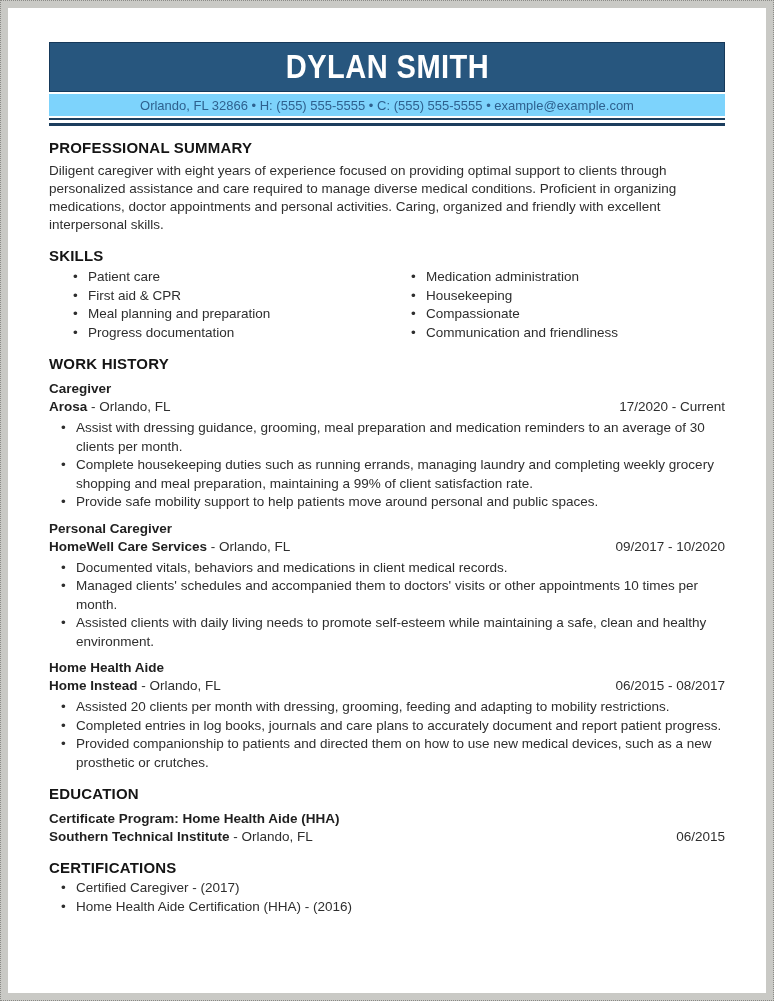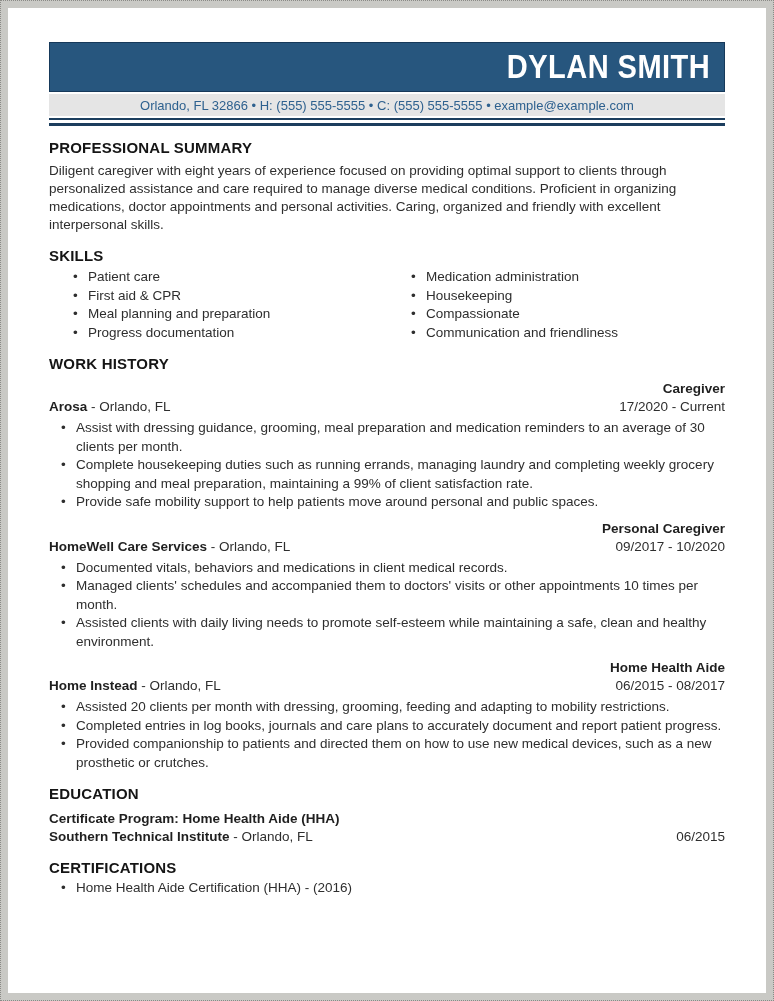--- a/index.html
+++ b/index.html
@@ -9,28 +9,28 @@
     border:1px dotted #8a8a86;
     font-family:"Liberation Sans", sans-serif;
   }
   .sheet {
     background:#ffffff; width:100%; height:100%;
     box-sizing:border-box; padding:34px 41px 0 41px; overflow:hidden;
   }
   
   .banner {
     background:#27567E; border:1px solid #16395A;
-    height:48px; display:flex; align-items:center; justify-content:flex-end;
+    height:48px; display:flex; align-items:center; justify-content:center;
   }
   .banner .name {
     color:#ffffff; font-weight:bold; font-size:33px; letter-spacing:0.5px;
     display:inline-block; transform:scaleX(0.88); white-space:nowrap;
   }
   .contact-bar {
-    background:#e5e5e5; color:#2e618f; margin-top:2px;
+    background:#7dd3fc; color:#2e618f; margin-top:2px;
     font-size:13px; text-align:center; padding:4px 0 3px 0;
   }
   .rules { margin-top:2px; border-top:2px solid #1c3e5e; border-bottom:3px solid #1c3e5e; height:3px; }
 
   
   .section-title {
     font-size:15px; font-weight:bold; color:#151515; letter-spacing:0.2px;
     margin-top:13px;
   }
   .body-text { font-size:13.5px; color:#2e2e2e; line-height:18px; }
@@ -40,21 +40,21 @@
   ul { margin:3px 0 0 0; padding:0; list-style:none; }
   li { position:relative; padding-left:15px; font-size:13.5px; color:#2e2e2e; line-height:18.5px; }
   li::before { content:"•"; position:absolute; left:0; top:0; color:#2e2e2e; }
   .skills-cols { display:flex; margin-top:4px; }
   .skills-cols ul { width:50%; margin-top:0; }
   .skills-cols ul { padding-left:24px; }
   .work-bullets, .cert-list { padding-left:12px; }
 
   
   .job { margin-top:8px; }
-  .job-role { font-size:13.5px; font-weight:bold; color:#1f1f1f; line-height:18px;text-align:right; }
+  .job-role { font-size:13.5px; font-weight:bold; color:#1f1f1f; line-height:18px; }
   .line-flex { display:flex; justify-content:space-between; align-items:baseline; line-height:18px; }
   .company { font-size:13.5px; color:#2e2e2e; }
   .company b { color:#1f1f1f; }
   .dates { font-size:13.5px; color:#2e2e2e; white-space:nowrap; }
 
   
   .edu-entry { margin-top:8px; }
   .edu-line1 { font-size:13.5px; line-height:18px; color:#2e2e2e; }
   .edu-line1 b { color:#1f1f1f; }
 </style>
@@ -136,17 +136,18 @@
     <div class="edu-entry">
       <div class="edu-line1"><b>Certificate Program: Home Health Aide (HHA)</b><span></span></div>
       <div class="line-flex">
         <span class="company"><b>Southern Technical Institute</b><span> - Orlando, FL</span></span>
         <span class="dates">06/2015</span>
       </div>
     </div>
 
     <div class="section-title">CERTIFICATIONS</div>
     <ul class="cert-list">
+      <li>Certified Caregiver - (2017)</li>
       <li>Home Health Aide Certification (HHA) - (2016)</li>
     </ul>
 
   </div>
 </div>
 
 </body></html>

